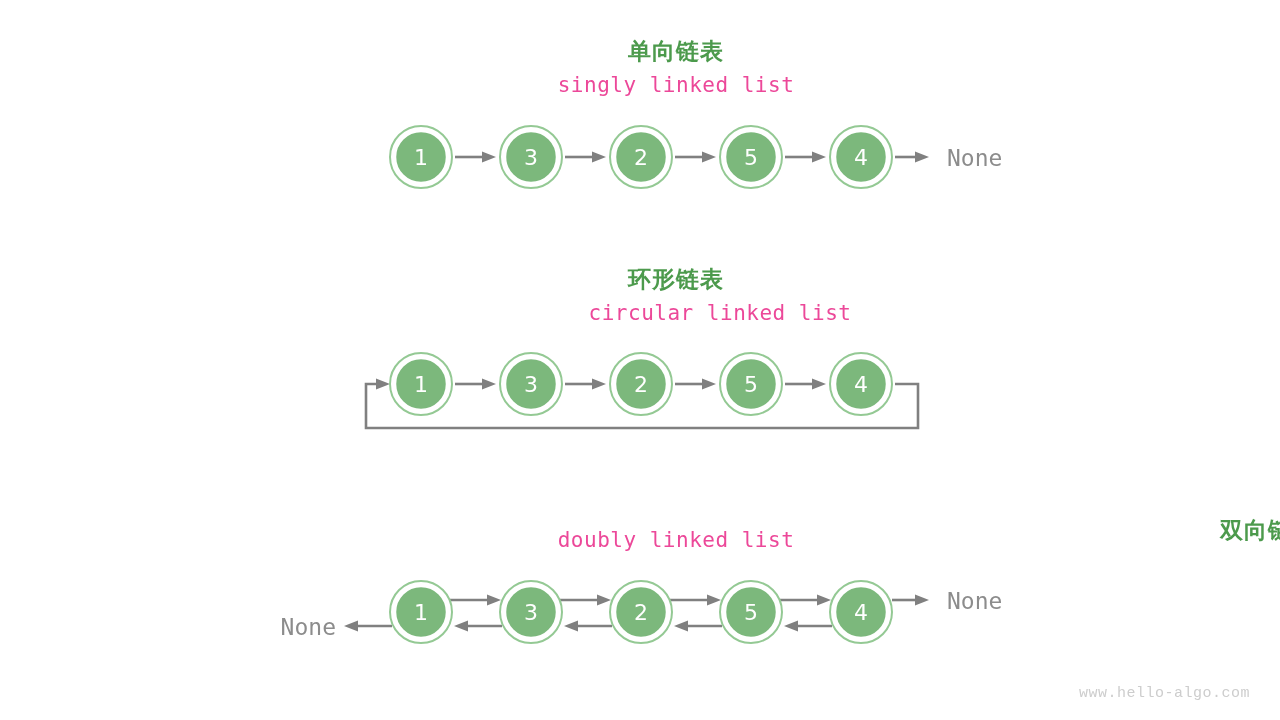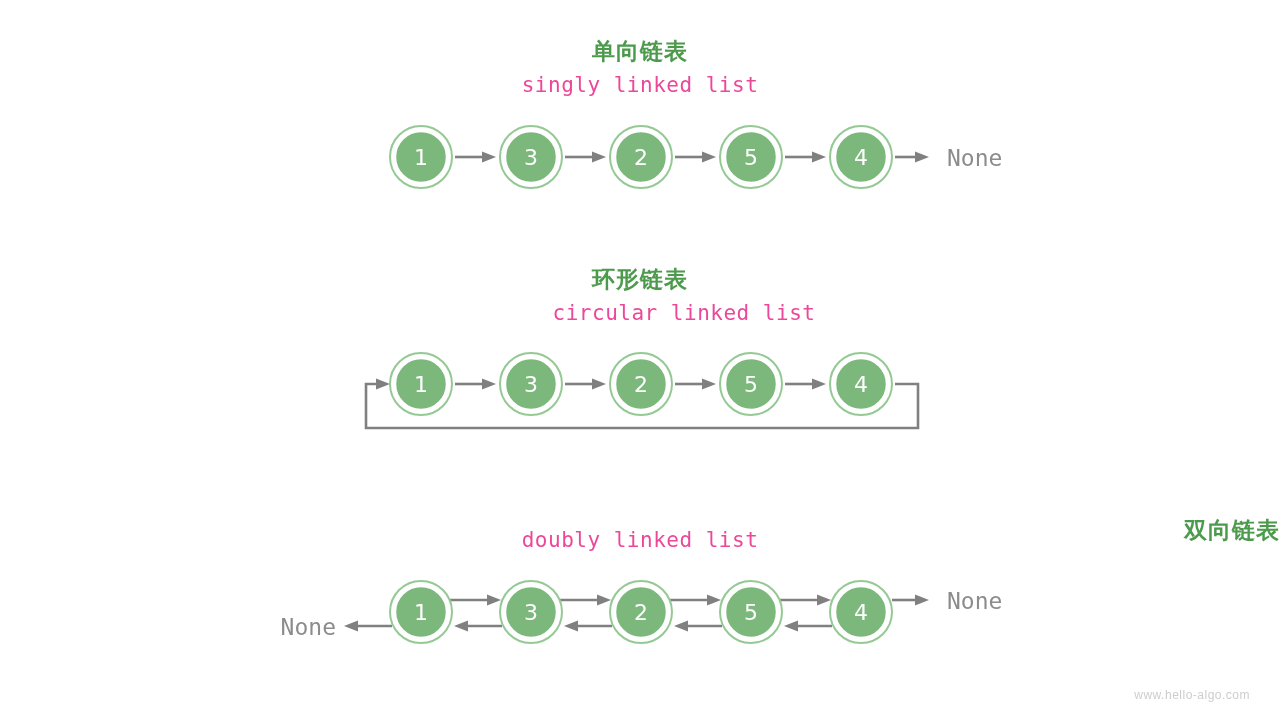--- a/index.html
+++ b/index.html
@@ -11,20 +11,21 @@
     width: 1280px;
     height: 720px;
     position: relative;
     overflow: hidden;
     font-family: "DejaVu Sans", sans-serif;
   }
 
   .canvas {
     position: absolute;
     inset: 0;
+    padding-left: 36px;
   }
 
   
   .section-title {
     position: absolute;
     width: 100%;
     text-align: center;
     color: #4c9a4c;
     font-family: "DejaVu Sans", sans-serif;
     font-weight: bold;
@@ -92,22 +93,22 @@
   }
   .none-label.right { text-anchor: start; }
   .none-label.left  { text-anchor: end; }
 
   
   .watermark {
     position: absolute;
     right: 30px;
     bottom: 18px;
     color: #cdcdcd;
-    font-family: Liberation Sans, sans-serif;
-    font-size: 12px;
+    font-family: Liberation Mono, monospace;
+    font-size: 15px;
     letter-spacing: 0.5px;
   }
 </style>
 </head>
 <body>
 
 <div class="canvas">
 
   <div class="section-title" style="top:36px;">单向链表</div>
   <div class="section-subtitle" style="top:73px;">singly linked list</div>

